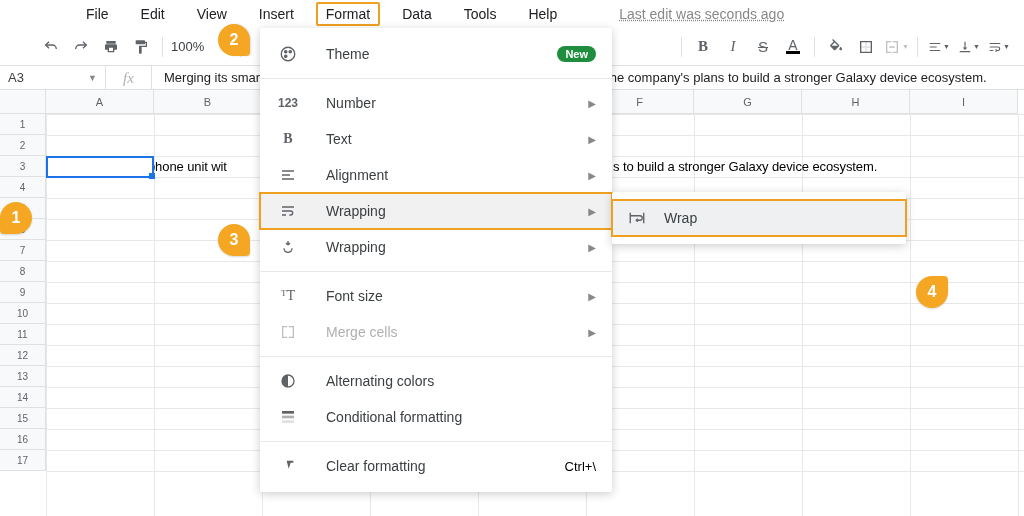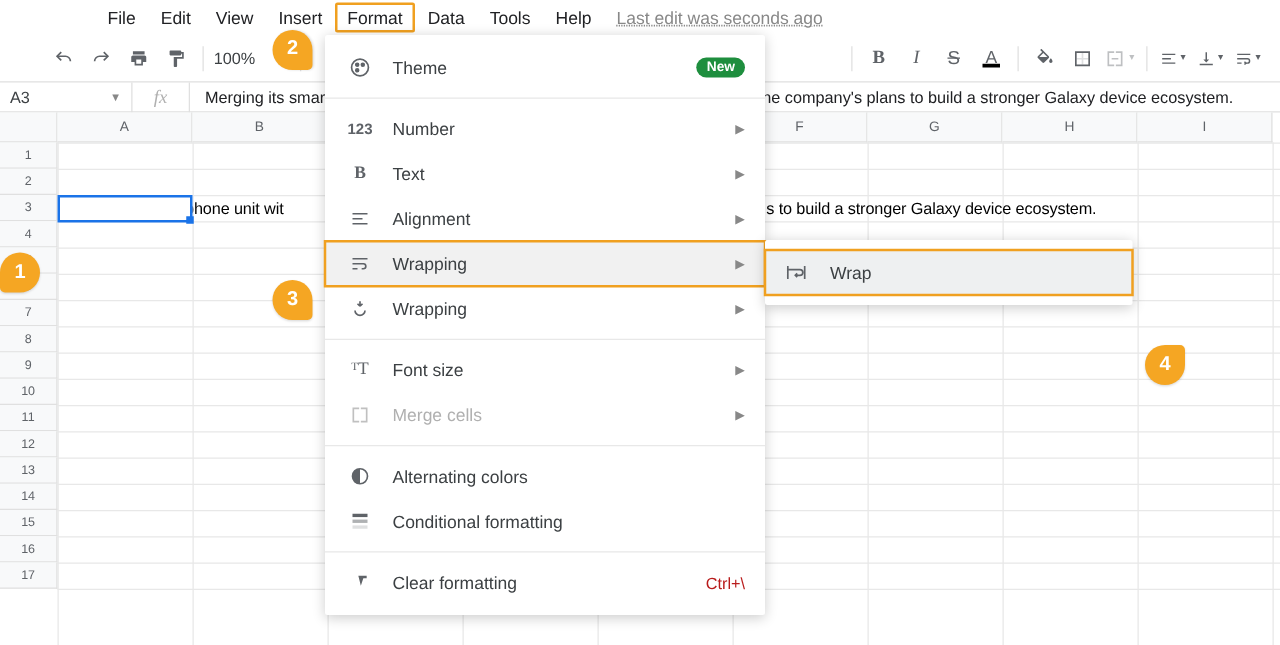--- a/index.html
+++ b/index.html
@@ -1,21 +1,21 @@
 <!DOCTYPE html>
 <html><head>
 <meta charset="utf-8">
 <style>
   * { box-sizing: border-box; margin: 0; padding: 0; }
   body { font-family: Arial, "Helvetica Neue", sans-serif; font-size: 13px; color: #202124; background: #fff; width: 1024px; height: 516px; overflow: hidden; position: relative; }
 
-  .menubar { height: 28px; display: flex; align-items: center; padding: 0 10px 0 76px; gap: 0; text-align: center; }
+  .menubar { height: 28px; display: flex; align-items: center; padding: 0 10px 0 76px; gap: 12px; text-align: center; }
   .menubar .menu-item { padding: 4px 10px; font-size: 14px; color: #202124; cursor: pointer; border-radius: 2px; }
   .menubar .menu-item.highlight { border: 2px solid #f0a020; padding: 2px 8px; }
-  .menubar .last-edit { margin-left: 10px; font-size: 14px; color: #888; text-decoration: underline dotted; cursor: pointer; }
+  .menubar .last-edit { margin-left: 40px; font-size: 14px; color: #888; text-decoration: underline dotted; cursor: pointer; }
 
   .toolbar { height: 38px; border-bottom: 1px solid #e0e0e0; display: flex; align-items: center; padding: 0 10px 0 36px; gap: 0; color: #5f6368; }
   .tb-btn { width: 30px; height: 26px; display: flex; align-items: center; justify-content: center; cursor: pointer; }
   .tb-zoom { font-size: 13px; color: #3c4043; padding: 0 2px; display:flex; align-items:center; gap:20px;}
   .tb-sep { width: 1px; height: 20px; background: #e0e0e0; margin: 0 6px; }
   .toolbar-right { margin-left: auto; display: flex; align-items: center; }
   .toolbar-right .tb-btn { width: 30px; }
 
   .fx-row { height: 24px; display: flex; align-items: center; border-bottom: 1px solid #e0e0e0; font-size: 13px; }
   .cell-ref-box { width: 106px; height: 24px; border-right: 1px solid #e0e0e0; display: flex; align-items: center; padding: 0 8px; color: #3c4043; position: relative;}
@@ -44,25 +44,25 @@
     position: absolute; left: 613px; top: 69px; font-size: 13px; color: #000; white-space: nowrap; z-index: 2; letter-spacing: -0.1px;
   }
 
   
   .format-menu {
     position: absolute; left: 260px; top: 28px; width: 352px; background: #fff;
     box-shadow: 0 2px 10px rgba(0,0,0,0.2); border-radius: 2px; z-index: 20; padding: 8px 0;
     font-size: 14px; color: #3c4043;
   }
   .format-menu .fm-item { height: 36px; display: flex; align-items: center; padding: 0 16px; cursor: pointer; position: relative;}
-  .format-menu .fm-item .ico { width: 24px; display:flex; justify-content:center; margin-right: 14px; color: #5f6368;}
+  .format-menu .fm-item .ico { width: 24px; display:flex; justify-content:center; margin-right: 26px; color: #5f6368;}
   .format-menu .fm-item .arrow { margin-left: auto; font-size: 10px; color: #888; }
   .format-menu .fm-item.disabled { color: #b0b0b0; }
   .format-menu .fm-item.disabled .ico { color: #c0c0c0; }
-  .format-menu .fm-item .shortcut { margin-left: auto; font-size: 13px; color: #b91c1c; }
+  .format-menu .fm-item .shortcut { margin-left: auto; font-size: 13px; color: #000000; }
   .format-menu .fm-sep { height: 1px; background: #e8e8e8; margin: 6px 0; }
   .format-menu .fm-item.highlight-row { background: #f1f1f1; outline: 2px solid #f0a020; outline-offset: -1px; }
   .new-badge { background: #1e8e3e; color: #fff; font-size: 11px; font-weight: bold; padding: 2px 8px; border-radius: 10px; margin-left: auto; }
 
   .submenu {
     position: absolute; left: 612px; top: 192px; width: 294px; background: #fff;
     box-shadow: 0 2px 10px rgba(0,0,0,0.2); border-radius: 2px; z-index: 21; padding: 8px 0;
     font-size: 14px; color: #3c4043;
   }
   .submenu .sm-item { height: 36px; display: flex; align-items: center; padding: 0 16px; cursor: pointer;}

